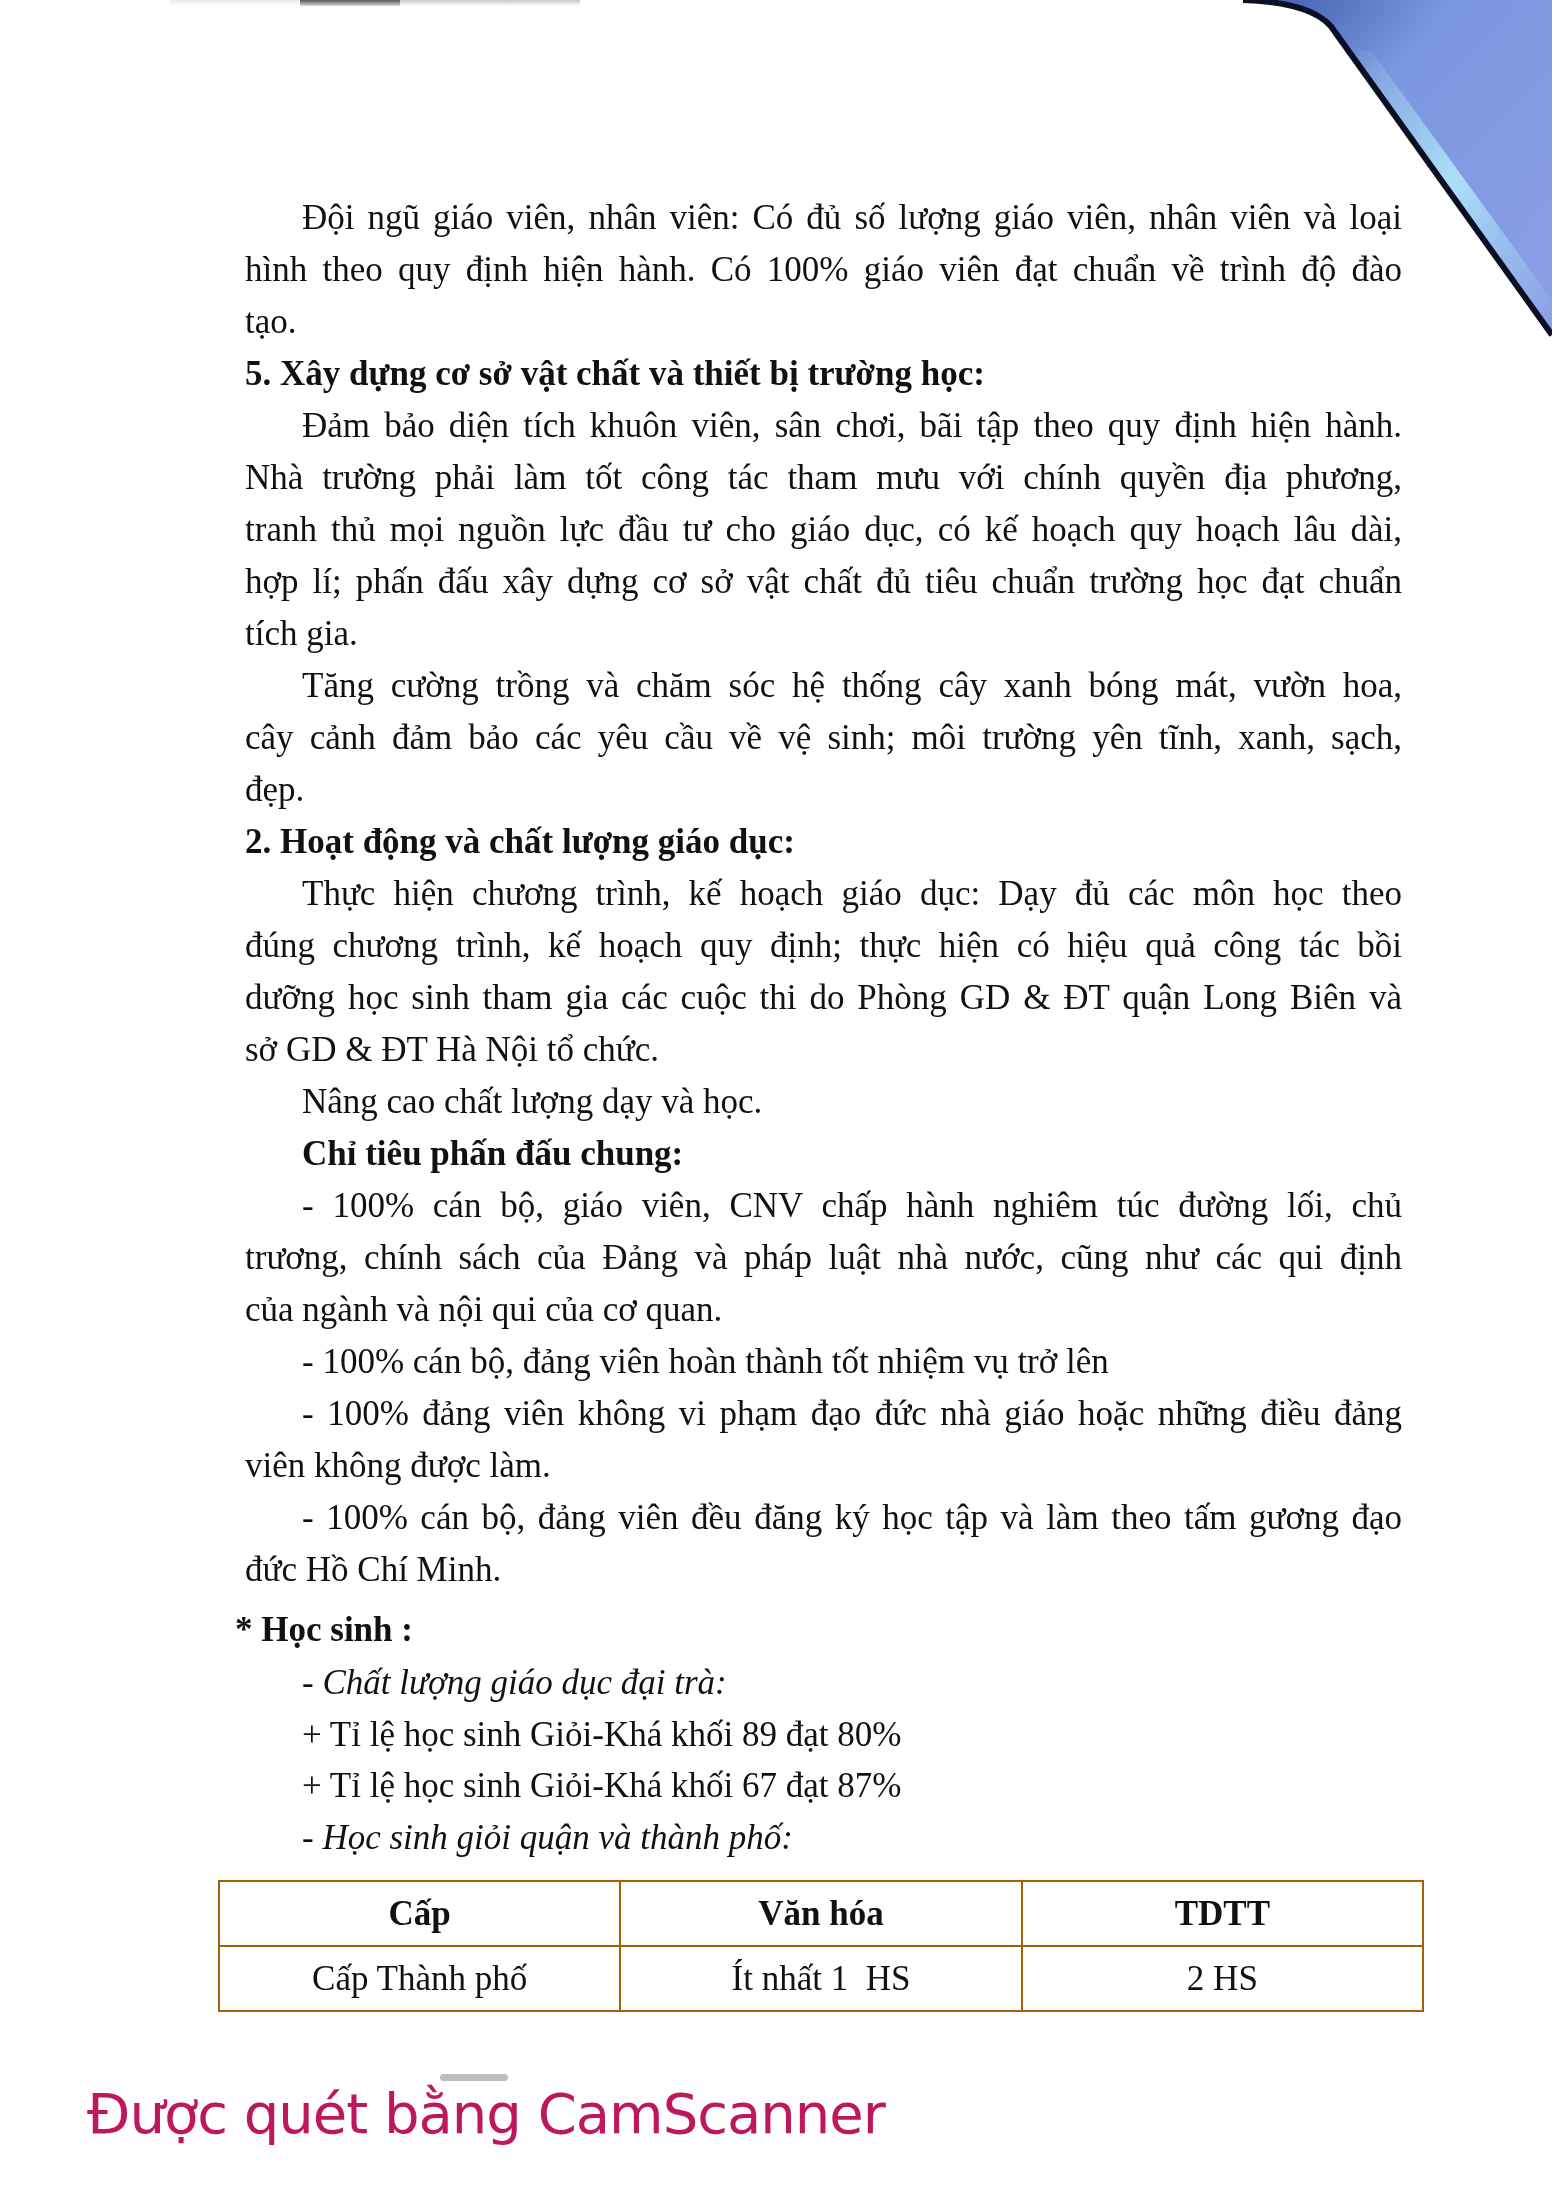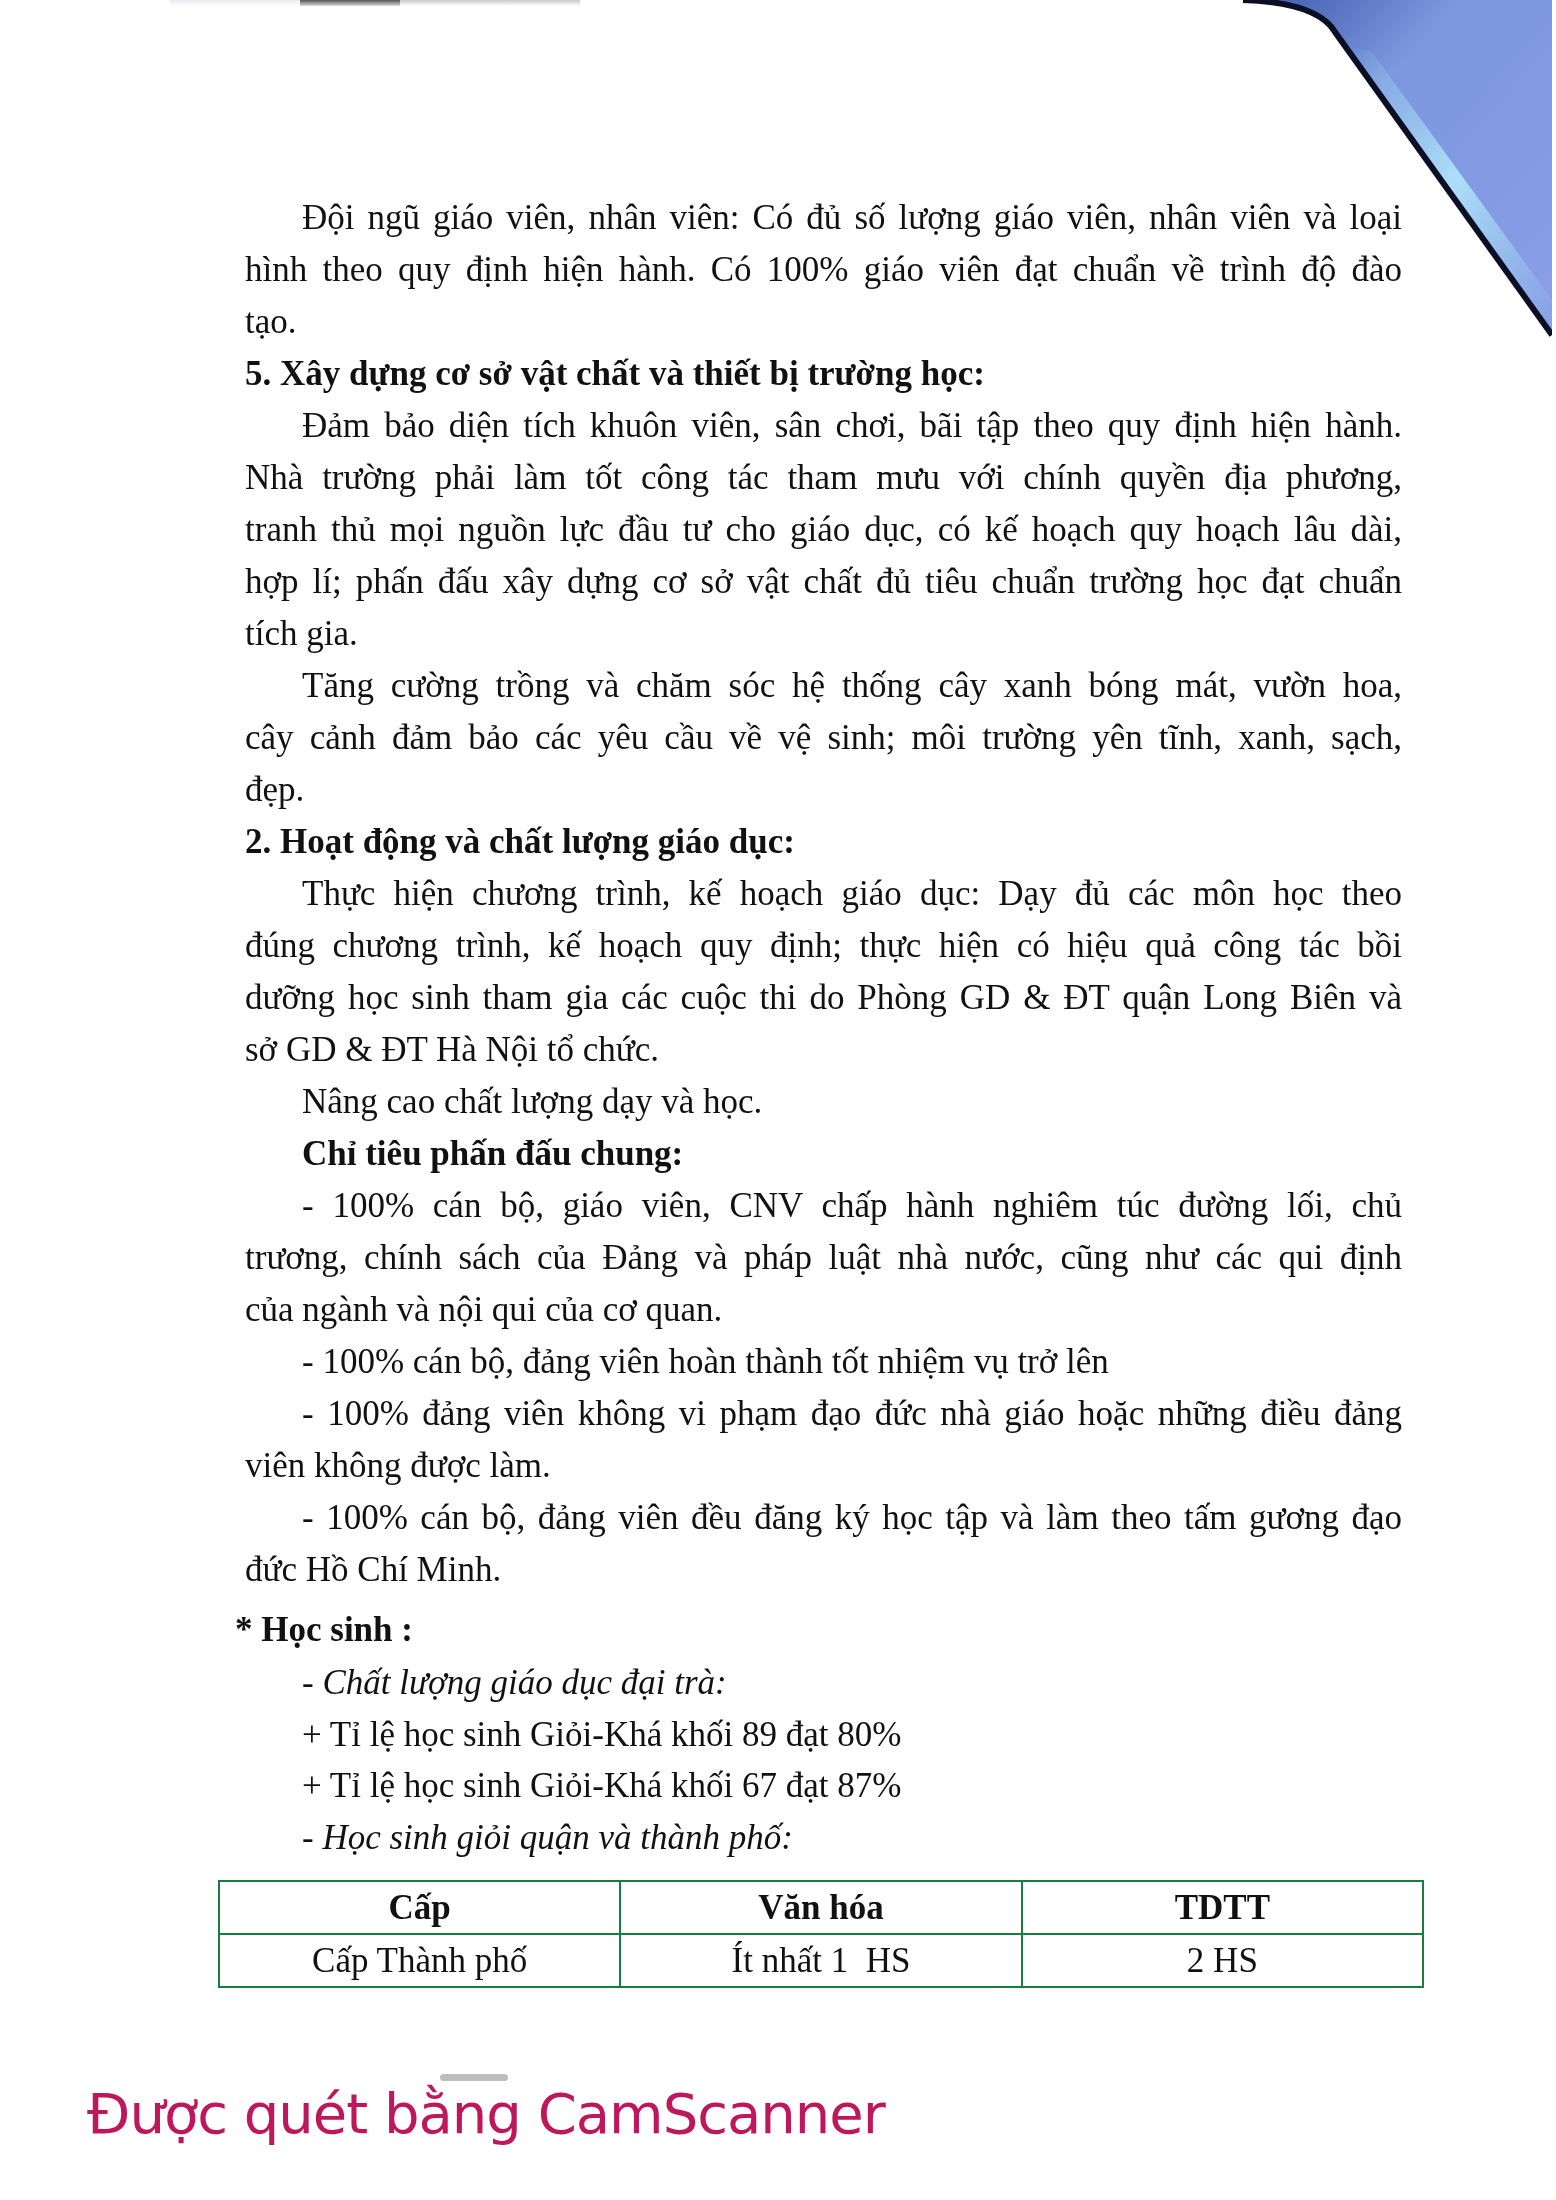--- a/index.html
+++ b/index.html
@@ -19,21 +19,21 @@
   .line.full { white-space: normal; text-align: justify; text-align-last: justify; }
   .line.indent { left: 302px; width: 1100px; }
   .line.bold { font-weight: bold; }
   .line.italic { font-style: italic; }
   .line.star { left: 235px; }
   table.scores {
     position: absolute; left: 218px; top: 1880px; width: 1206px;
     border-collapse: collapse; font-size: 35px;
   }
   table.scores th, table.scores td {
-    border: 2px solid #15803d; text-align: center; height: 51px; padding: 0;
+    border: 2px solid #a16207; text-align: center; height: 51px; padding: 6px;
     font-weight: normal; line-height: 50px; margin-left: 13px;
   }
   table.scores th { font-weight: bold; }
   .wm { position: absolute; left: 63px; top: 2074px; height: 72px; display: flex; align-items: center; flex-direction: column; }
   .wm-icon {
     width: 68px; height: 68px; border: 3px solid #bdbdbd; border-radius: 8px; box-sizing: border-box;
     position: relative; overflow: hidden; background: #ffffff;
   }
   .wm-icon .cs { position: absolute; left: 0; right: 0; top: 4px; text-align: center;
     font-family: "DejaVu Sans", sans-serif; font-weight: bold; font-size: 30px; color: #bdbdbd; letter-spacing: -1px; }

